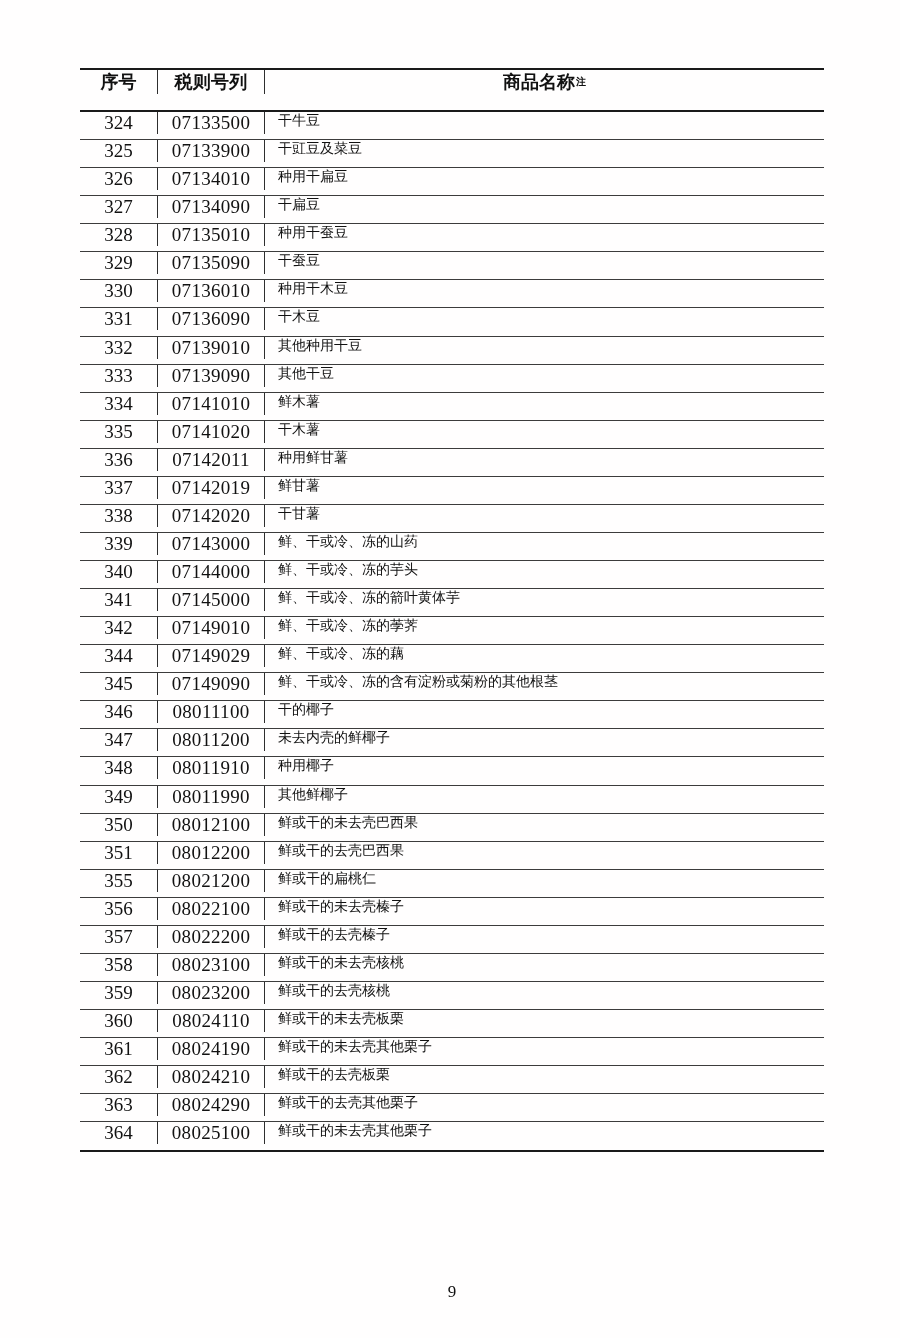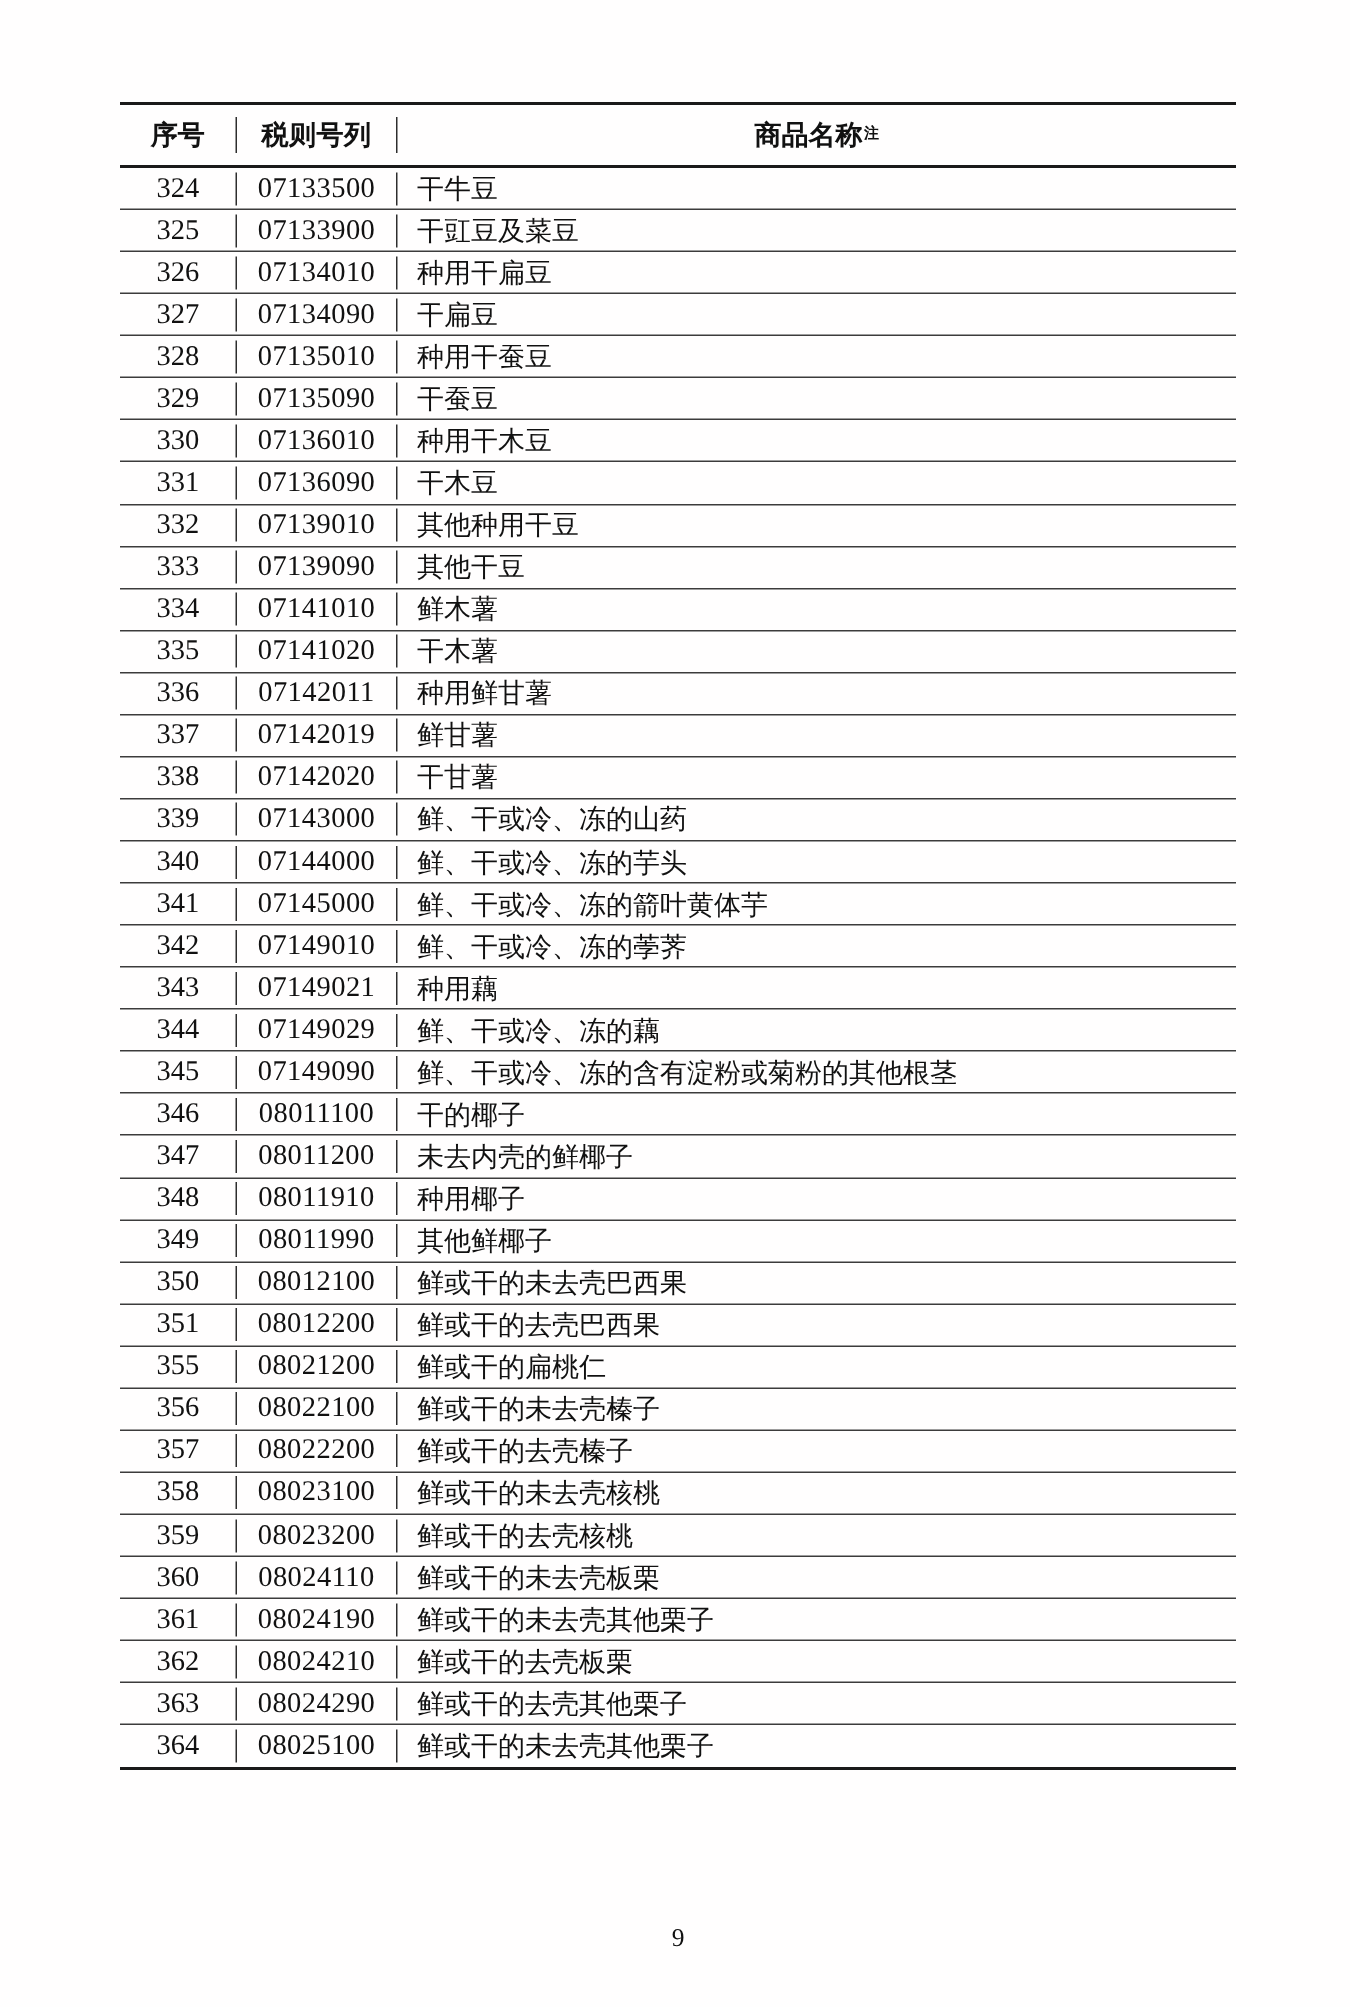--- a/index.html
+++ b/index.html
@@ -8,42 +8,42 @@
     position:relative;
     font-family:"Liberation Serif","DejaVu Serif",serif;
     color:#111;
   }
   .table {
     position:absolute;
     left:80px; top:68px; width:744px;
     border-top:2px solid #1a1a1a;
     border-bottom:2px solid #1a1a1a;
   }
-  .row { display:flex; align-items:center; }
+  .row { display:flex; align-items:flex-start; }
   .row.header {
     height:42px;
     border-bottom:2px solid #1a1a1a;
     font-weight:bold;
     font-size:18px;
   }
   .row.data {
     height:28.07px;
     border-bottom:1px solid #3c3c3c;
     font-size:19px;
   }
   #table-body .row.data:last-child { border-bottom:none; }
   .cell {
     display:flex; align-items:center; justify-content:center;
     overflow:hidden; white-space:nowrap;
   }
   .c1 { width:78px;  border-right:1px solid #2e2e2e; }
   .c2 { width:107px; border-right:1px solid #2e2e2e; letter-spacing:0.3px; }
   .c3 { flex:1; justify-content:flex-start; padding-left:13px; }
   .row.header .c3 { justify-content:center; padding-left:0; }
-  .row.data .c3 { font-size:18px; }
+  .row.data .c3 { font-size:14px; }
   sup.note {
     font-size:10px; font-weight:bold;
     vertical-align:super; line-height:0; margin-left:1px;
   }
   .page-number {
     position:absolute;
     left:80px; top:1282px; width:744px;
     text-align:center;
     font-size:17px;
   }
@@ -173,25 +173,20 @@
     <div class="cell c2">07145000</div>
     <div class="cell c3">鲜、干或冷、冻的箭叶黄体芋</div>
   </div>
 
   <div class="row data">
     <div class="cell c1">342</div>
     <div class="cell c2">07149010</div>
     <div class="cell c3">鲜、干或冷、冻的荸荠</div>
   </div>
 
-  <div class="row data">
-    <div class="cell c1">343</div>
-    <div class="cell c2">07149021</div>
-    <div class="cell c3">种用藕</div>
-  </div>
 
   <div class="row data">
     <div class="cell c1">344</div>
     <div class="cell c2">07149029</div>
     <div class="cell c3">鲜、干或冷、冻的藕</div>
   </div>
 
   <div class="row data">
     <div class="cell c1">345</div>
     <div class="cell c2">07149090</div>

